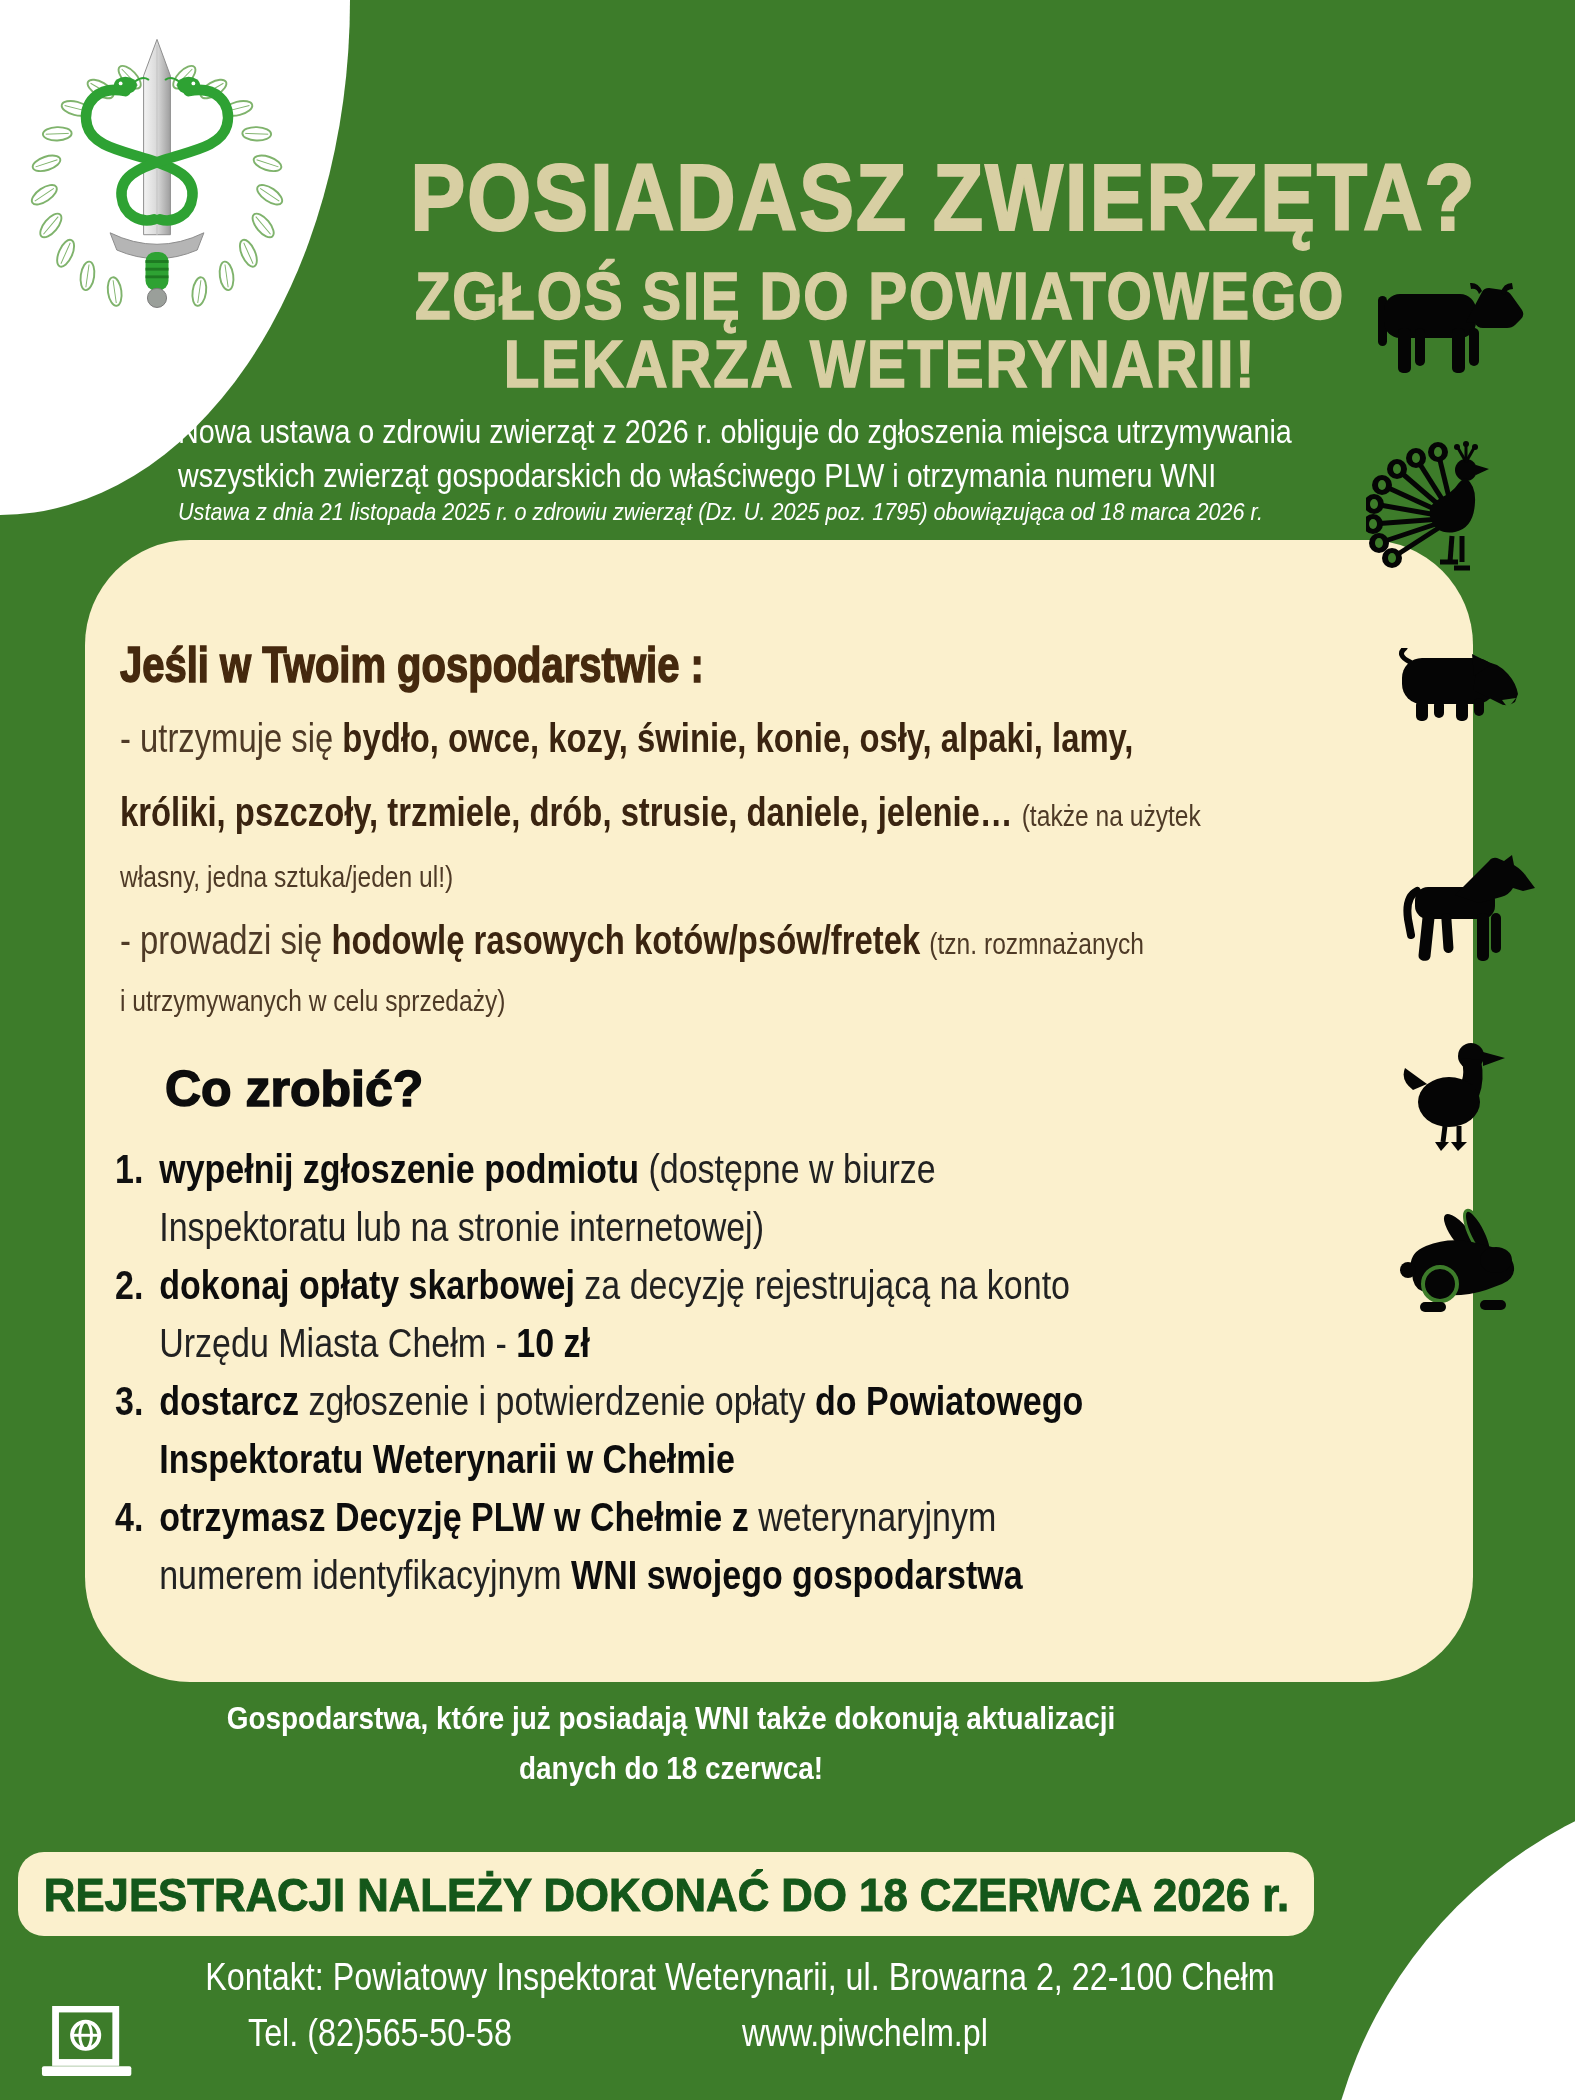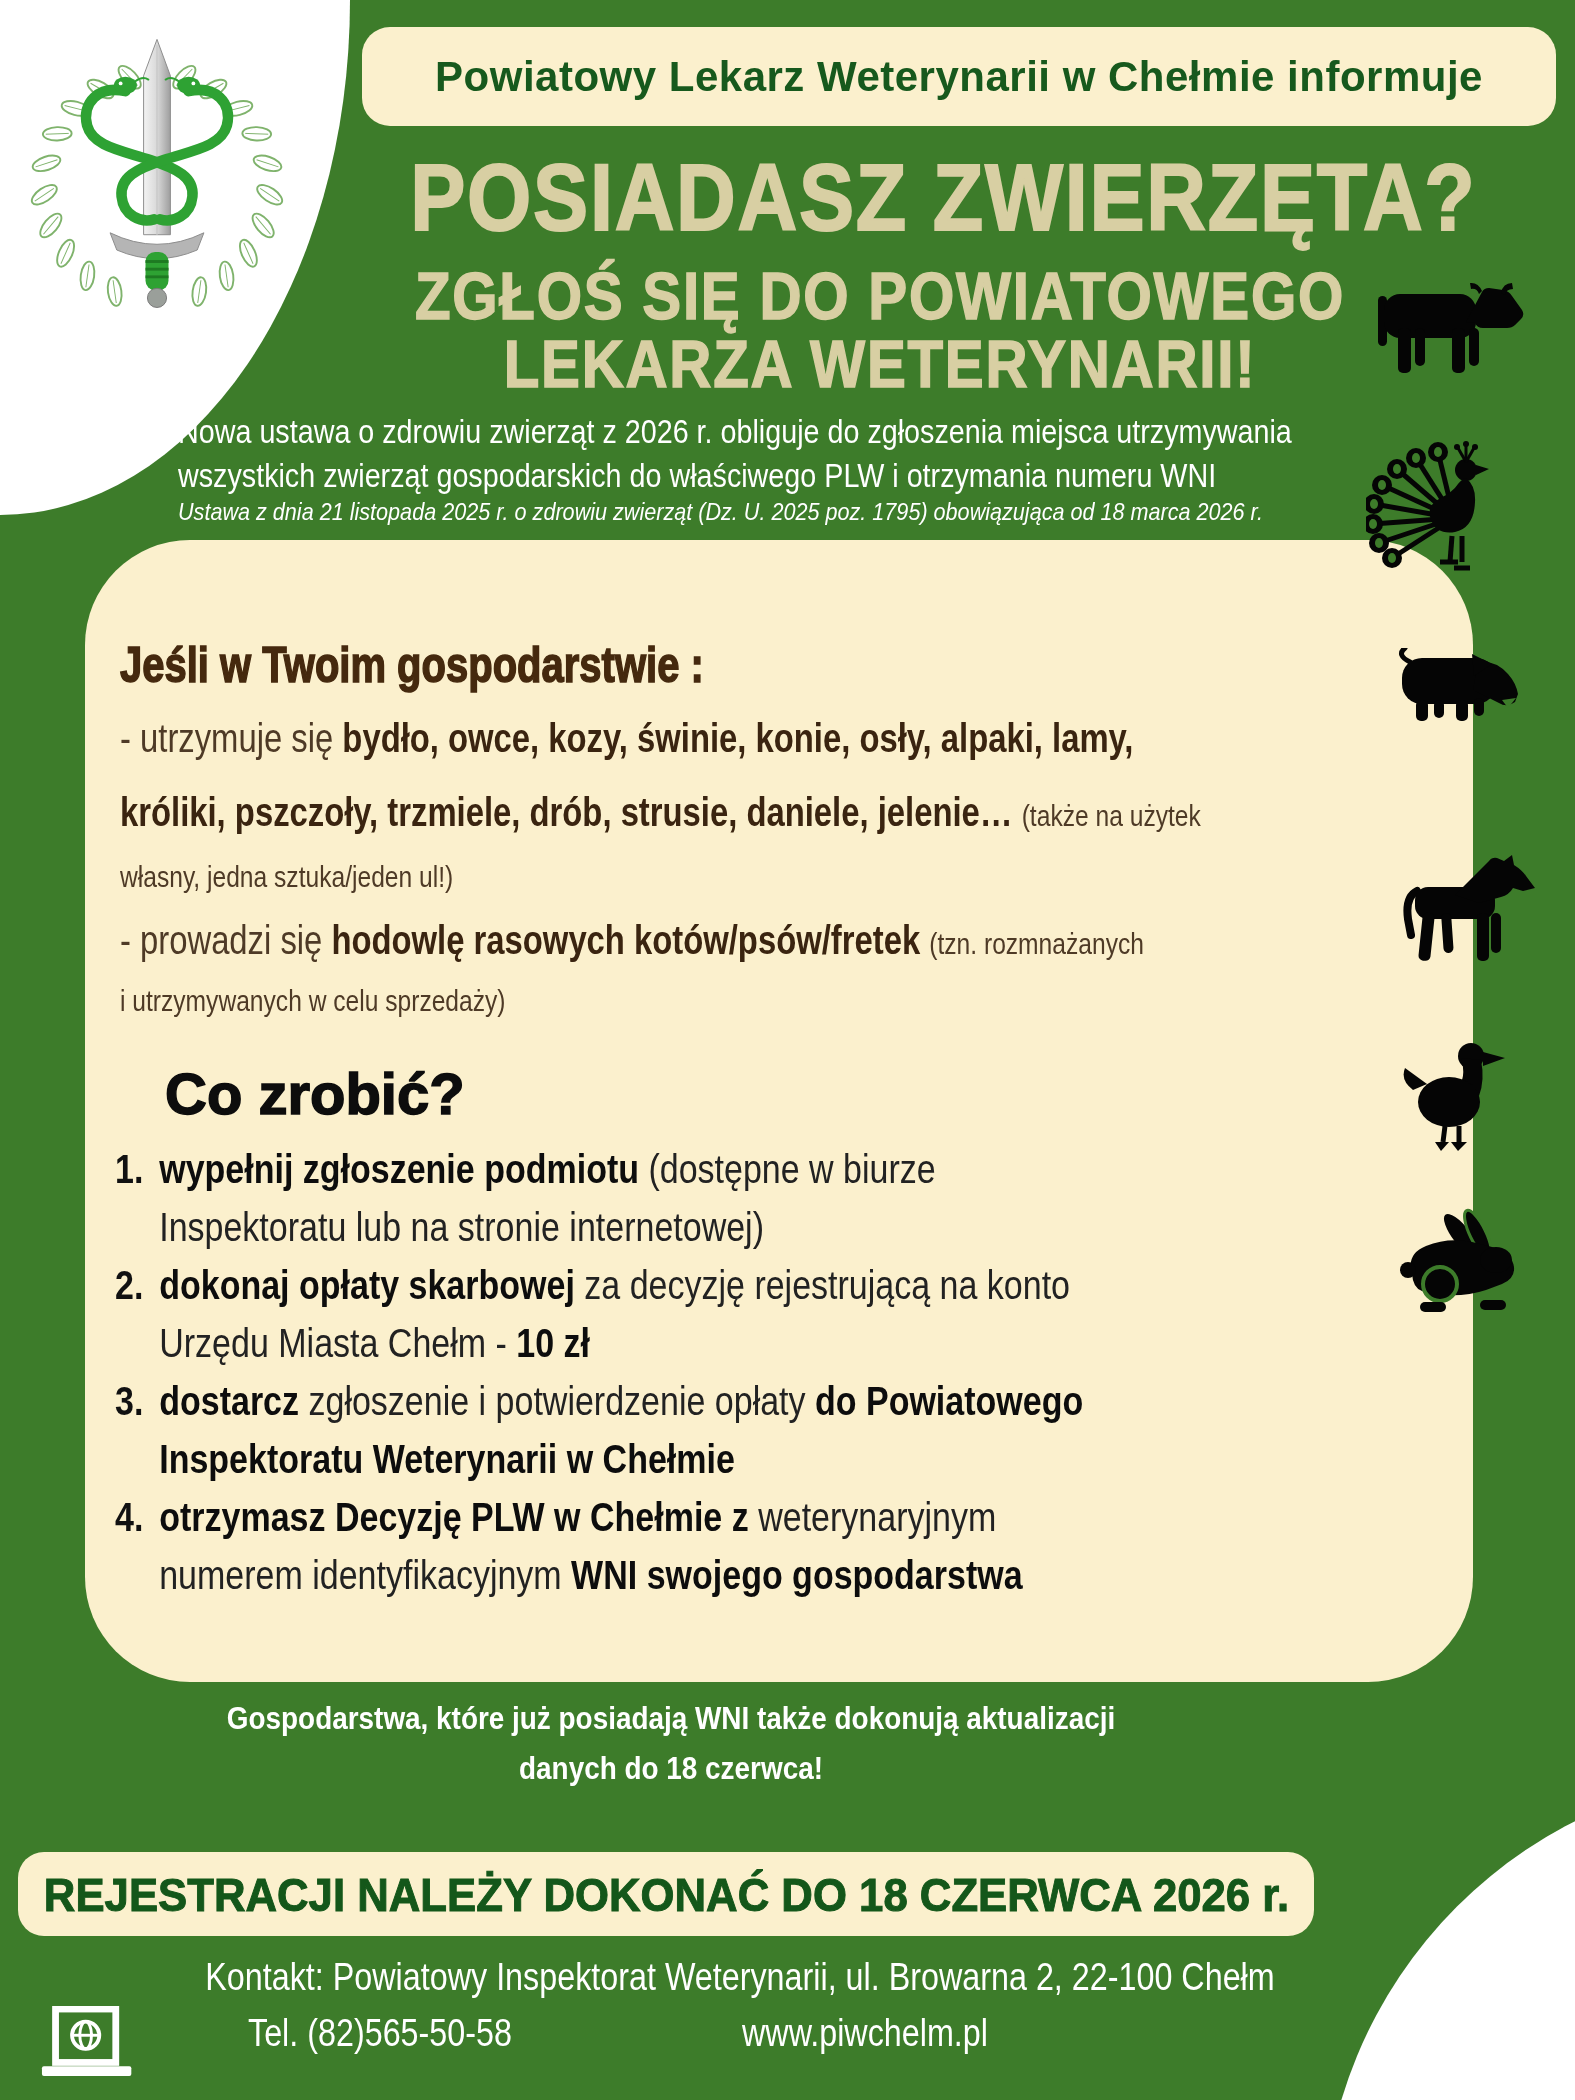--- a/index.html
+++ b/index.html
@@ -39,21 +39,21 @@
   
   .panel{left:85px;top:540px;width:1388px;height:1142px;background:#fbf0cd;border-radius:105px;}
   .p-head{left:35px;top:96px;font-size:50px;font-weight:700;color:#45290e;white-space:nowrap;
       transform:scaleX(.8);transform-origin:0 0;-webkit-text-stroke:1.5px #45290e;}
   .p-line{left:35px;font-size:40px;color:#4e3a26;white-space:nowrap;
       transform:scaleX(.82);transform-origin:0 0;}
   .p-a1{top:176px;} .p-a2{top:250px;} .p-a3{top:320px;font-size:30px;}
   .p-b1{top:378px;} .p-b2{top:444px;font-size:30px;}
   .p-line b{font-weight:700;color:#3a2410;}
   .p-line .sm{font-size:30px;color:#4e3a26;font-weight:400;}
-  .p-what{left:80px;top:520px;font-size:58px;font-weight:700;color:#0d0d0d;
+  .p-what{left:80px;top:520px;font-size:50px;font-weight:700;color:#0d0d0d;
       -webkit-text-stroke:1.5px #0d0d0d;white-space:nowrap;}
 
   .steps{left:30px;top:600px;width:1140px;font-size:40px;line-height:58px;color:#222;
       transform:scaleX(.85);transform-origin:0 0;}
   .step{display:flex;}
   .step-num{width:52px;font-weight:700;color:#111;flex:none;}
   .step-text{flex:1;white-space:nowrap;}
   .step-text b{font-weight:700;color:#0d0d0d;}
 
   
@@ -136,23 +136,20 @@
       <path d="M178,68 C206,62 224,80 218,104 C212,126 182,130 152,140 C124,149 106,158 108,178 C110,198 128,206 142,202"></path>
       <path d="M122,58 q8,-6 14,-2" stroke-width="2"></path>
       <path d="M168,58 q-8,-6 -14,-2" stroke-width="2"></path>
       <ellipse cx="112" cy="62" rx="12" ry="9" fill="#2ea233" stroke="none"></ellipse>
       <ellipse cx="178" cy="62" rx="12" ry="9" fill="#2ea233" stroke="none"></ellipse>
       <circle cx="107" cy="60" r="2" fill="#fff" stroke="none"></circle>
       <circle cx="183" cy="60" r="2" fill="#fff" stroke="none"></circle>
     </g>
   </svg>
 
-  <div class="abs top-banner">
-    <span>Powiatowy Lekarz Weterynarii w Chełmie informuje</span>
-  </div>
 
   <div class="abs headline-main">POSIADASZ ZWIERZĘTA?</div>
   <div class="abs headline-sub">
     <div>ZGŁOŚ SIĘ DO POWIATOWEGO</div>
     <div>LEKARZA WETERYNARII!</div>
   </div>
 
   <div class="abs intro-line intro-1">Nowa ustawa o zdrowiu zwierząt z 2026 r. obliguje do zgłoszenia miejsca utrzymywania</div>
   <div class="abs intro-line intro-2">wszystkich zwierząt gospodarskich do właściwego PLW i otrzymania numeru WNI</div>
   <div class="abs intro-legal">Ustawa z dnia 21 listopada 2025 r. o zdrowiu zwierząt (Dz. U. 2025 poz. 1795) obowiązująca od 18 marca 2026 r.</div>

